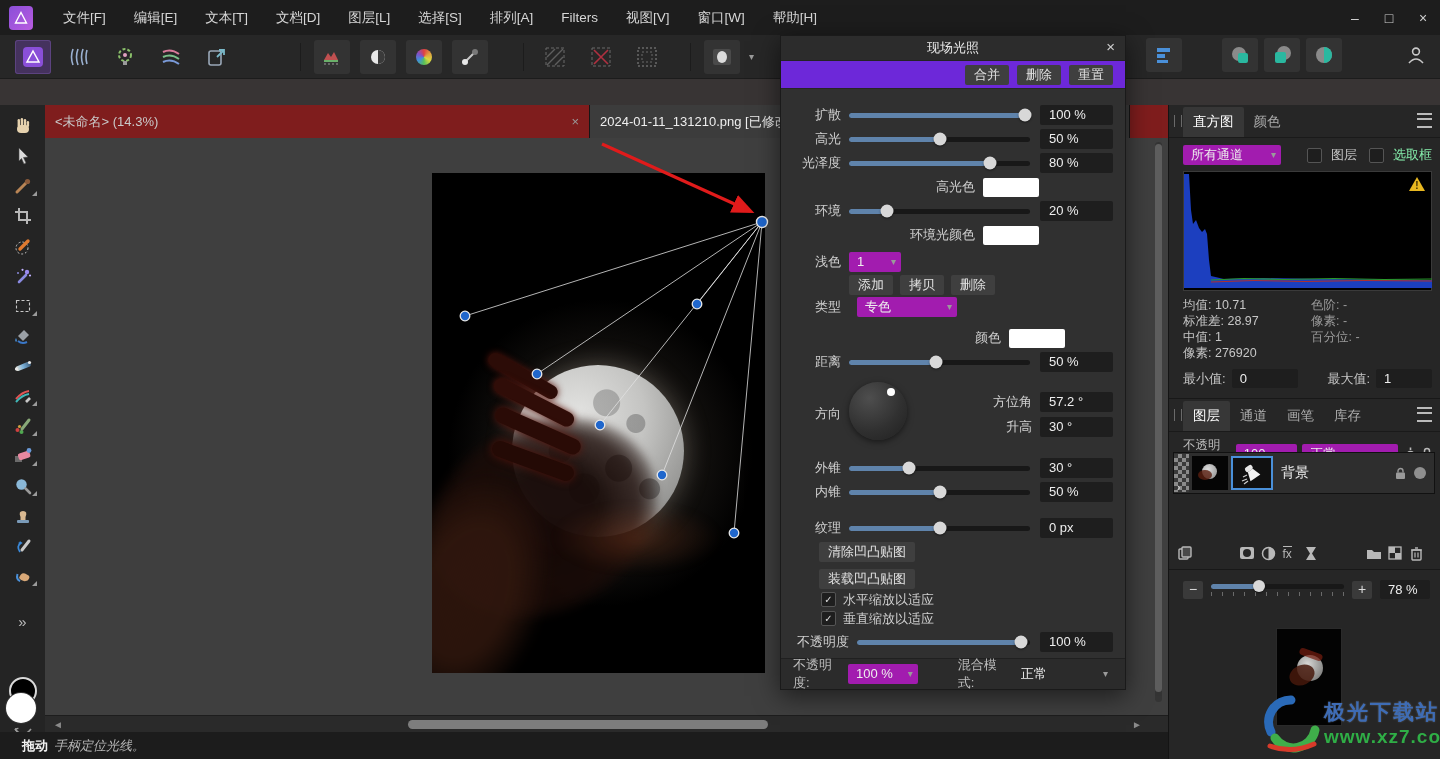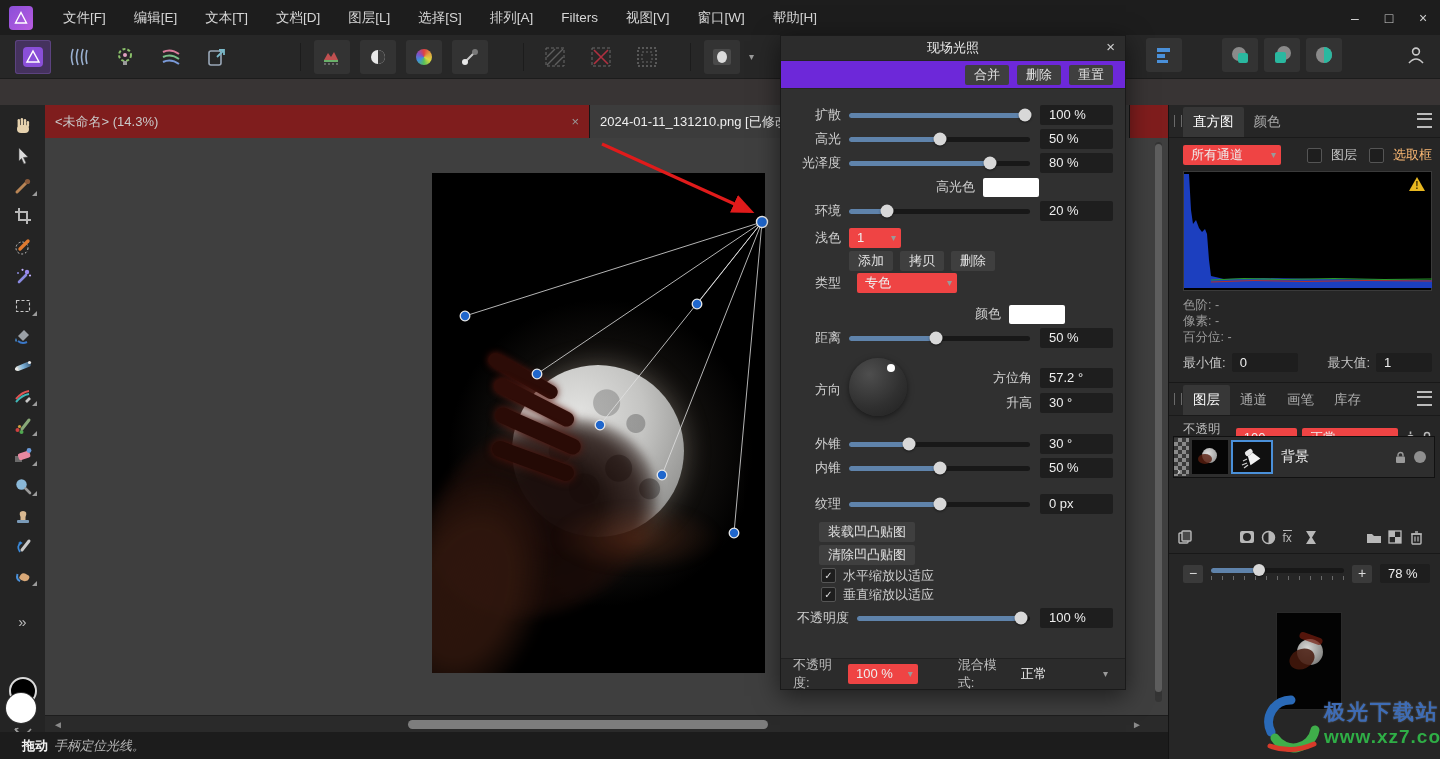--- a/index.html
+++ b/index.html
@@ -47,21 +47,21 @@
   .dlg-actions{height:27px;display:flex;align-items:center;justify-content:flex-end;gap:8px;padding-right:12px;border-bottom:1px solid #262626;background:#6d28d9;}
   .btn{background:#3f3f3f;color:#e2e2e2;border-radius:2px;padding:2px 9px;font-size:13px;line-height:16px;}
   .dlg-body{padding:14px 12px 0 8px;}
   .row{display:flex;align-items:center;height:24px;}
   .lbl{width:52px;text-align:right;margin-right:8px;color:#cfcfcf;white-space:nowrap;flex:none;}
   .slider{flex:1;height:5px;background:#181818;border-radius:3px;position:relative;}
   .slider .fill{position:absolute;left:0;top:0;height:5px;width:var(--v);background:#5f83ab;border-radius:3px;}
   .slider .knob{position:absolute;left:var(--v);top:50%;transform:translate(-50%,-50%);width:13px;height:13px;border-radius:50%;background:#d8d8d8;box-shadow:0 1px 2px rgba(0,0,0,.5);}
   .valbox{width:64px;flex:none;margin-left:10px;background:#1e1e1e;border-radius:2px;height:20px;line-height:20px;padding-left:9px;color:#eee;}
   .swatch{width:56px;height:19px;background:#fff;border-radius:2px;flex:none;}
-  .dd{background:#ef4444;border-radius:2px;height:20px;line-height:20px;padding:0 18px 0 8px;position:relative;color:#eee;}
+  .dd{background:#a21caf;border-radius:2px;height:20px;line-height:20px;padding:0 18px 0 8px;position:relative;color:#eee;}
   .dd:after{content:"▾";position:absolute;right:5px;top:0;color:#9a9a9a;font-size:10px;}
   .chk{width:13px;height:13px;background:#1e1e1e;border:1px solid #555;border-radius:2px;color:#ddd;font-size:10px;line-height:13px;text-align:center;margin-right:7px;flex:none;}
   .dlg-foot{position:absolute;left:0;bottom:0;width:100%;height:31px;background:#2b2b2b;border-top:1px solid #202020;display:flex;align-items:center;box-sizing:border-box;padding:0 12px;}
   
   .rpanel{left:1168px;top:105px;width:272px;height:654px;background:#262626;border-left:1px solid #141414;box-sizing:border-box;}
   .ptabs{height:32px;display:flex;align-items:flex-end;border-bottom:1px solid #1a1a1a;position:relative;padding-left:14px;}
   .ptab{padding:6px 10px;color:#ababab;font-size:13.5px;}
   .ptab.active{background:#373737;color:#fff;border-radius:2px 2px 0 0;}
   .grip{position:absolute;left:5px;top:10px;width:6px;height:12px;border-left:1.5px solid #6a6a6a;border-right:1.5px solid #6a6a6a;}
   .hamb{position:absolute;right:8px;top:8px;width:15px;height:11px;border-top:2px solid #bbb;border-bottom:2px solid #bbb;}
@@ -487,20 +487,24 @@
       <span class="swatch"></span>
     </div>
     <div class="row">
       <span class="lbl">环境</span>
       <div class="slider" style="--v:21%">
           <div class="fill"></div>
           <div class="knob"></div>
         </div>
       <span class="valbox">20 %</span>
     </div>
+    <div class="row" style="justify-content:flex-end;padding-right:74px;gap:8px;">
+      <span style="color:#cfcfcf;">环境光颜色</span>
+      <span class="swatch"></span>
+    </div>
     <div class="row" style="height:22px;margin-top:4px;">
       <span class="lbl">浅色</span>
       <span class="dd" style="width:26px;">1</span>
     </div>
     <div class="row" style="height:23px;gap:7px;padding-left:60px;">
       <span class="btn">添加</span>
       <span class="btn">拷贝</span>
       <span class="btn">删除</span>
     </div>
     <div class="row" style="height:22px;gap:8px;">
@@ -552,25 +556,25 @@
       <span class="valbox">50 %</span>
     </div>
     <div class="row" style="margin-top:12px;">
       <span class="lbl">纹理</span>
       <div class="slider" style="--v:50%">
           <div class="fill"></div>
           <div class="knob"></div>
         </div>
       <span class="valbox">0 px</span>
     </div>
+    <div class="row" style="height:23px;padding-left:30px;">
+      <span class="btn">清除凹凸贴图</span>
+    </div>
     <div class="row" style="height:23px;padding-left:30px;margin-top:4px;">
       <span class="btn">装载凹凸贴图</span>
-    </div>
-    <div class="row" style="height:23px;padding-left:30px;">
-      <span class="btn">清除凹凸贴图</span>
     </div>
     <div class="row" style="height:19px;padding-left:32px;">
       <span class="chk">✓</span>
       <span style="color:#cfcfcf;font-family:Liberation Mono, monospace;">水平缩放以适应</span>
     </div>
     <div class="row" style="height:19px;padding-left:32px;">
       <span class="chk">✓</span>
       <span style="color:#cfcfcf;">垂直缩放以适应</span>
     </div>
     <div class="row" style="margin-top:2px;">
@@ -598,34 +602,40 @@
       <div class="ptab active">直方图</div>
       <div class="ptab">颜色</div>
       <div class="hamb"></div>
     </div>
     <div style="display:flex;align-items:center;padding:7px 8px 6px 14px;gap:6px;">
       <span class="dd" style="width:72px;">所有通道</span>
       <span style="flex:1"></span>
       <span class="chk" style="margin-right:3px;"></span>
       <span style="color:#c6c6c6;">图层</span>
       <span class="chk" style="margin:0 3px 0 6px;"></span>
-      <span style="color:#fdba74;">选取框</span>
+      <span style="color:#86efac;">选取框</span>
     </div>
     <div style="margin:0 8px 0 14px;height:118px;background:#000;border:1px solid #3a3a3a;position:relative;">
       <svg width="248" height="116" style="display:block">
         <path d="M0 116 L0 2 L5 2 L7 38 L9 52 L12 48 L15 56 L18 60 L21 57 L23 62 L25 88 L27 104 L40 107 L80 106 L140 107 L248 108 L248 116 Z" fill="#1c3fbf"></path>
         <path d="M27 108 L60 106.5 L100 107.5 L150 106.5 L200 107.5 L248 107" stroke="#2a9a2a" stroke-width="1.2" fill="none"></path>
         <path d="M27 110 L70 108.5 L120 109.5 L180 108.5 L248 109" stroke="#b03030" stroke-width="1" fill="none"></path>
       </svg>
       <svg width="18" height="16" style="position:absolute;right:5px;top:4px;">
           <polygon points="9,1 17,15 1,15" fill="#e8b820"></polygon>
           <text x="9" y="13" text-anchor="middle" font-size="10" font-weight="bold" fill="#3a2a00">!</text>
         </svg>
     </div>
     <div style="display:flex;padding:6px 8px 0 14px;">
+      <div style="width:128px;">
+        <div class="statline"><span>均值:</span> <span>10.71</span></div>
+        <div class="statline"><span>标准差:</span> <span>28.97</span></div>
+        <div class="statline"><span>中值:</span> <span>1</span></div>
+        <div class="statline"><span>像素:</span> <span>276920</span></div>
+      </div>
       <div style="color:#8a8a8a;">
         <div class="statline" style="color:#9a9a9a;"><span>色阶:</span> <span>-</span></div>
         <div class="statline" style="color:#9a9a9a;"><span>像素:</span> <span>-</span></div>
         <div class="statline" style="color:#9a9a9a;"><span>百分位:</span> <span>-</span></div>
       </div>
     </div>
     <div style="display:flex;align-items:center;padding:8px 8px 10px 14px;gap:6px;border-bottom:1px solid #181818;">
       <span style="color:#c6c6c6;">最小值:</span>
       <span class="inbox" style="width:58px;">0</span>
       <span style="flex:1"></span>

